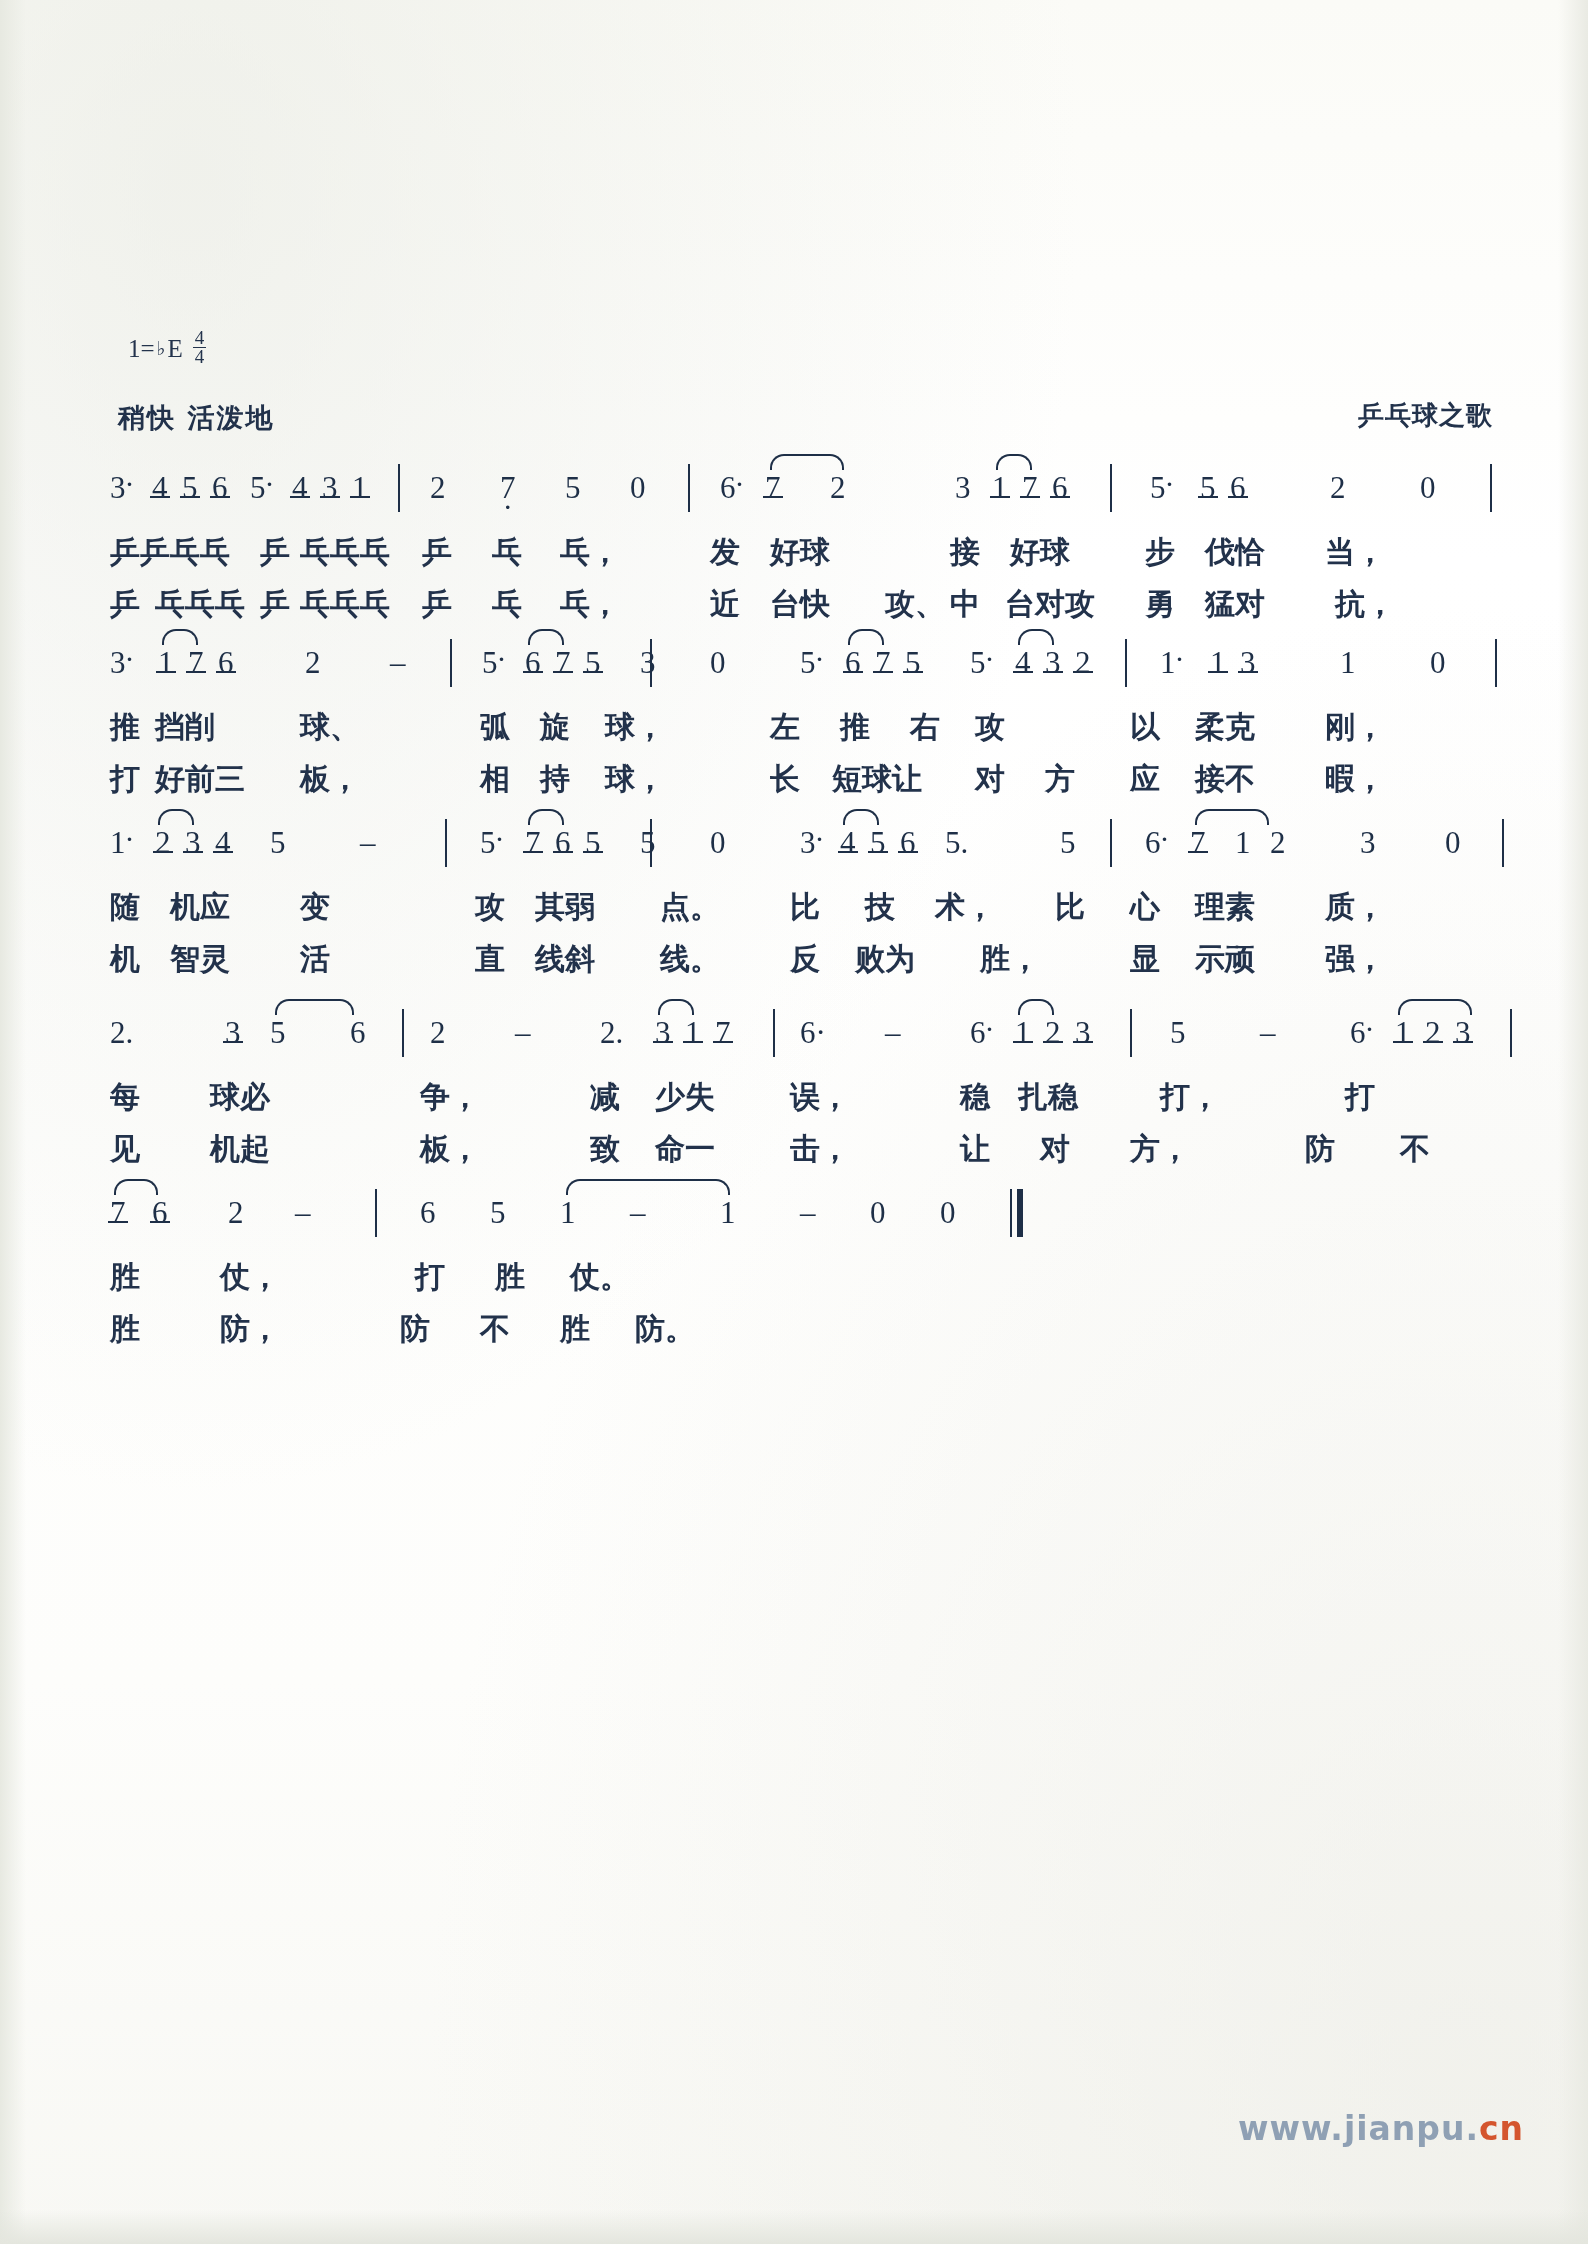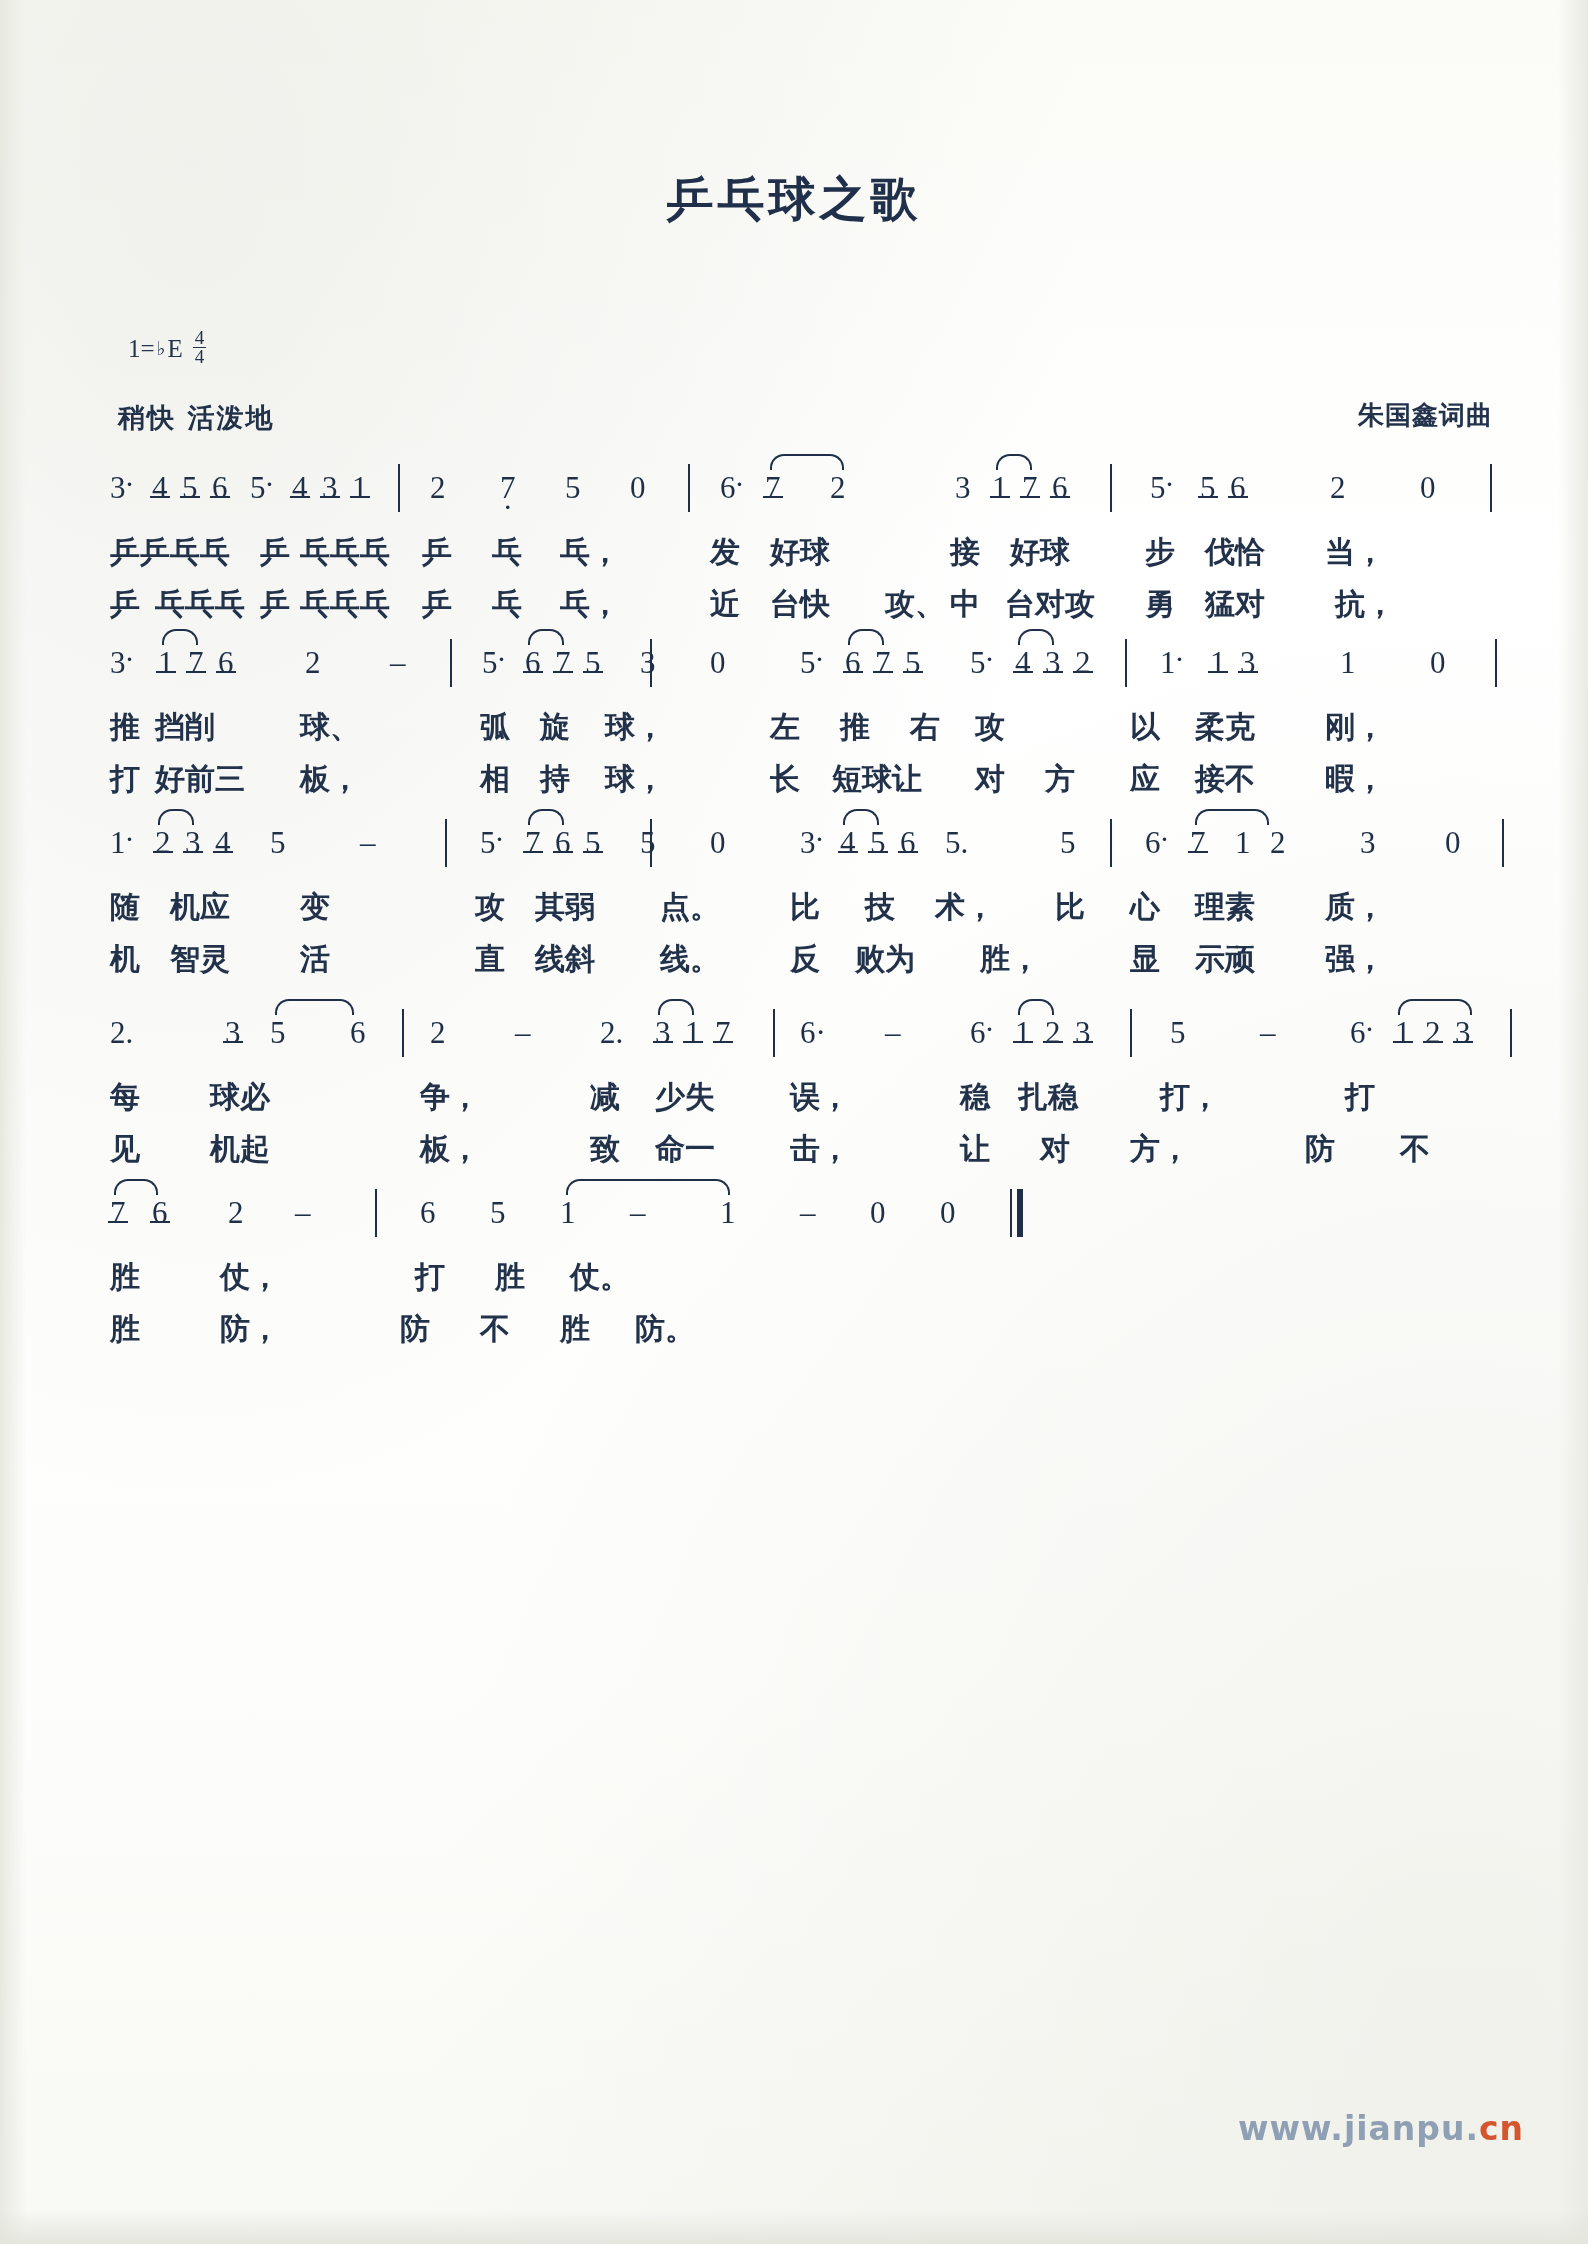--- a/index.html
+++ b/index.html
@@ -218,34 +218,33 @@
 </style>
 </head>
 <body>
 
 <div class="page">
   <div class="scan-tint"></div>
   <div class="edge-left"></div>
   <div class="edge-right"></div>
   <div class="edge-bottom"></div>
 
-  <div class="title">乒乓球之歌</div>
 
   <div class="keysig">
     <span>1=</span>
       <span class="flat">♭</span>
       <span>E</span>
     <span class="meter">
       <span class="num">4</span>
       <span class="den">4</span>
     </span>
   </div>
 
   <div class="tempo">稍快  活泼地</div>
-  <div class="composer">朱国鑫词曲</div>
+  <div class="composer">乒乓球之歌</div>
 
   <div id="systems-host">
       <div class="system" style="top: 470px;">
         <div class="notes-row">
           <span class="n dotr" style="left: 0px;">3</span>
           <span class="n underline1" style="left: 42px;">4</span>
           <span class="n underline1" style="left: 72px;">5</span>
           <span class="n underline1" style="left: 102px;">6</span>
           <span class="n dotr" style="left: 140px;">5</span>
           <span class="n underline1" style="left: 182px;">4</span>

